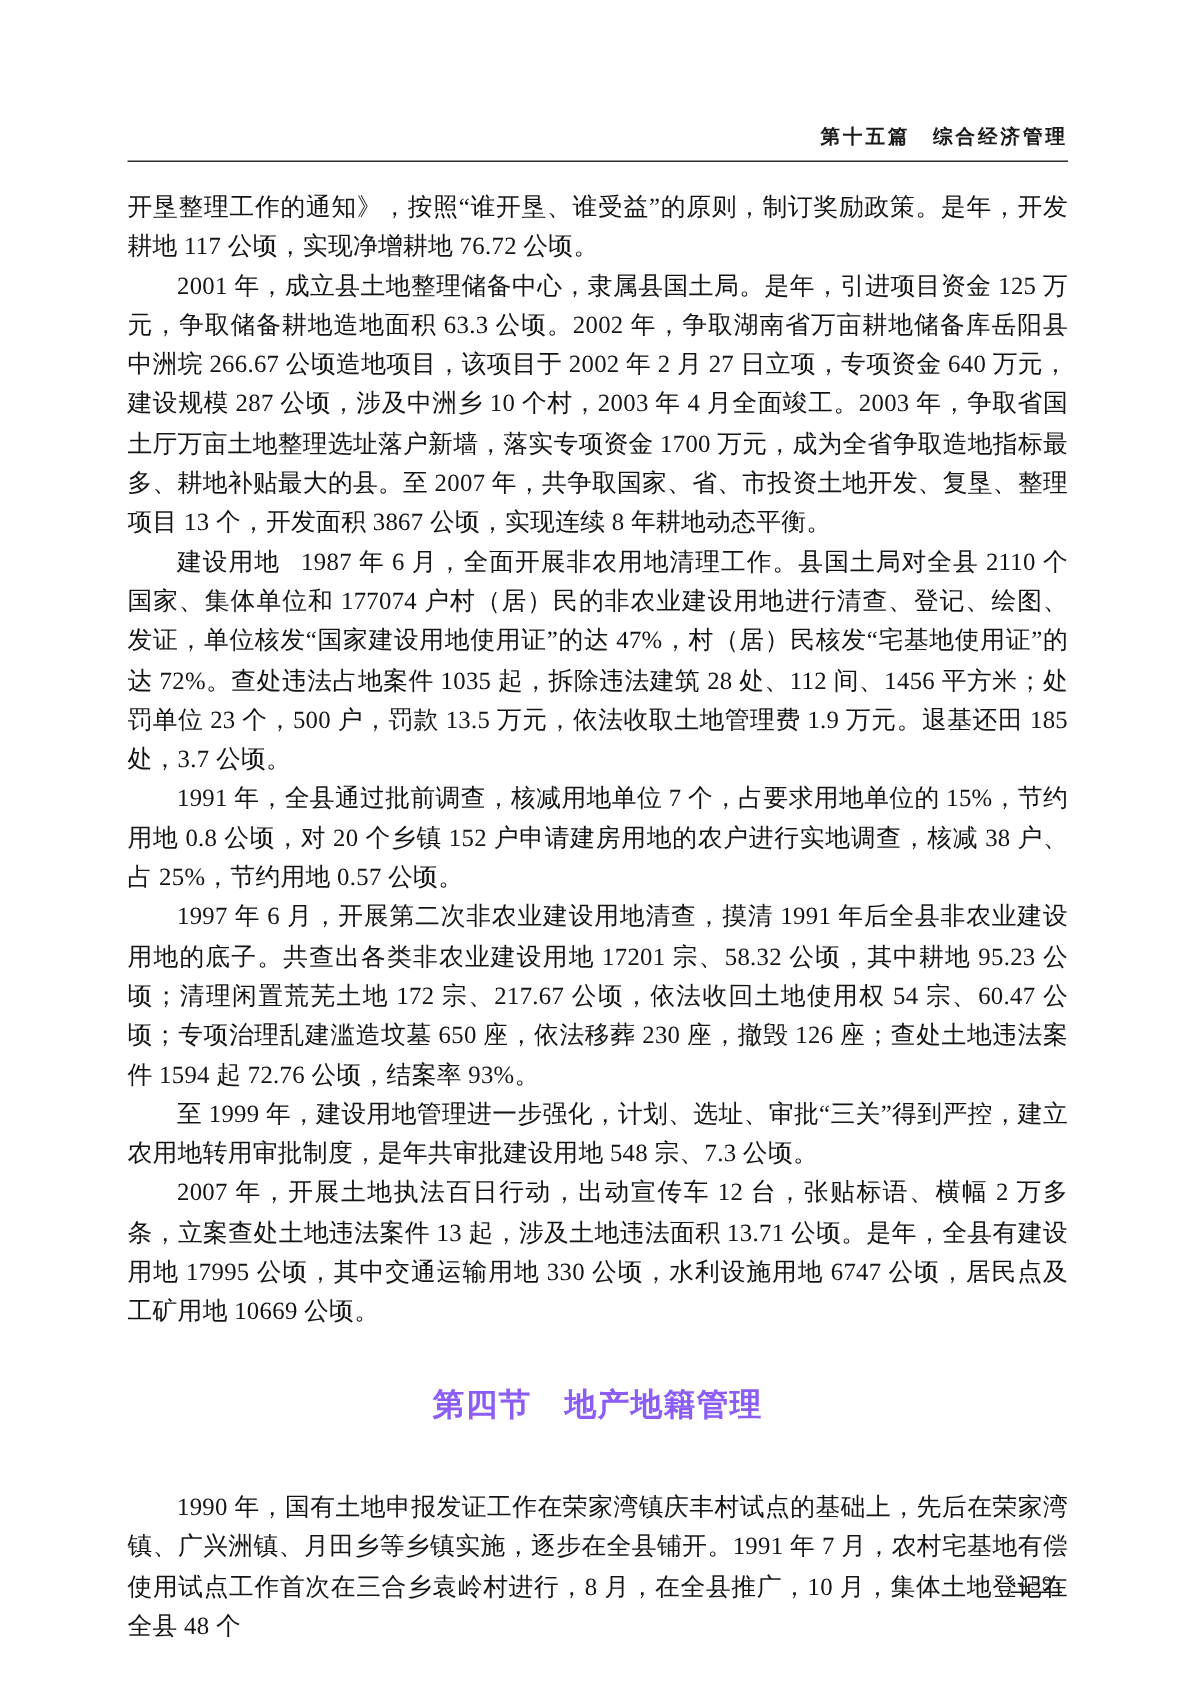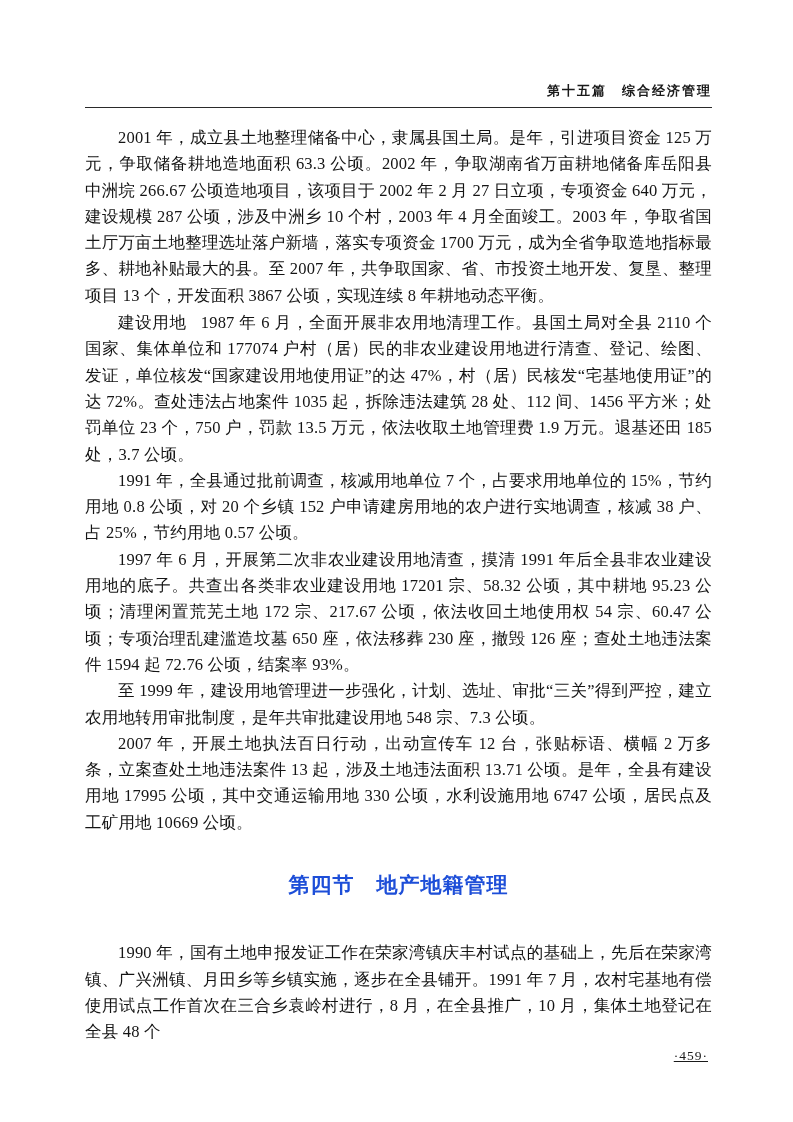--- a/index.html
+++ b/index.html
@@ -43,21 +43,21 @@
     font-family: "Liberation Sans", "DejaVu Sans", sans-serif;
     font-weight: normal;
     margin-right: 0.85em;
   }
   .section-heading {
     text-align: center;
     font-family: "Liberation Sans", "DejaVu Sans", sans-serif;
     font-weight: bold;
     font-size: 21px;
     letter-spacing: 1px;
-    color: #1d4ed8;
+    color: #8b5cf6;
     margin: 36px 0 42px 0;
   }
   .page-number {
     position: absolute;
     right: 85px;
     bottom: 70px;
     font-size: 13.5px;
     letter-spacing: 1px;
     color: #1a1a1a;
     text-decoration: underline;
@@ -68,24 +68,25 @@
 
 <div class="page">
 
   <header>
     <div class="running-head">第十五篇　综合经济管理</div>
     <div class="header-rule"></div>
   </header>
 
   <main class="body-text">
 
+    <p class="no-indent">开垦整理工作的通知》，按照“谁开垦、谁受益”的原则，制订奖励政策。是年，开发耕地 117 公顷，实现净增耕地 76.72 公顷。</p>
 
     <p>2001 年，成立县土地整理储备中心，隶属县国土局。是年，引进项目资金 125 万元，争取储备耕地造地面积 63.3 公顷。2002 年，争取湖南省万亩耕地储备库岳阳县中洲垸 266.67 公顷造地项目，该项目于 2002 年 2 月 27 日立项，专项资金 640 万元，建设规模 287 公顷，涉及中洲乡 10 个村，2003 年 4 月全面竣工。2003 年，争取省国土厅万亩土地整理选址落户新墙，落实专项资金 1700 万元，成为全省争取造地指标最多、耕地补贴最大的县。至 2007 年，共争取国家、省、市投资土地开发、复垦、整理项目 13 个，开发面积 3867 公顷，实现连续 8 年耕地动态平衡。</p>
 
-    <p><span class="para-lead">建设用地</span><span>1987 年 6 月，全面开展非农用地清理工作。县国土局对全县 2110 个国家、集体单位和 177074 户村（居）民的非农业建设用地进行清查、登记、绘图、发证，单位核发“国家建设用地使用证”的达 47%，村（居）民核发“宅基地使用证”的达 72%。查处违法占地案件 1035 起，拆除违法建筑 28 处、112 间、1456 平方米；处罚单位 23 个，750 户，罚款 13.5 万元，依法收取土地管理费 1.9 万元。退基还田 185 处，3.7 公顷。</span></p>
+    <p><span class="para-lead">建设用地</span><span>1987 年 6 月，全面开展非农用地清理工作。县国土局对全县 2110 个国家、集体单位和 177074 户村（居）民的非农业建设用地进行清查、登记、绘图、发证，单位核发“国家建设用地使用证”的达 47%，村（居）民核发“宅基地使用证”的达 72%。查处违法占地案件 1035 起，拆除违法建筑 28 处、112 间、1456 平方米；处罚单位 23 个，500 户，罚款 13.5 万元，依法收取土地管理费 1.9 万元。退基还田 185 处，3.7 公顷。</span></p>
 
     <p>1991 年，全县通过批前调查，核减用地单位 7 个，占要求用地单位的 15%，节约用地 0.8 公顷，对 20 个乡镇 152 户申请建房用地的农户进行实地调查，核减 38 户、占 25%，节约用地 0.57 公顷。</p>
 
     <p>1997 年 6 月，开展第二次非农业建设用地清查，摸清 1991 年后全县非农业建设用地的底子。共查出各类非农业建设用地 17201 宗、58.32 公顷，其中耕地 95.23 公顷；清理闲置荒芜土地 172 宗、217.67 公顷，依法收回土地使用权 54 宗、60.47 公顷；专项治理乱建滥造坟墓 650 座，依法移葬 230 座，撤毁 126 座；查处土地违法案件 1594 起 72.76 公顷，结案率 93%。</p>
 
     <p>至 1999 年，建设用地管理进一步强化，计划、选址、审批“三关”得到严控，建立农用地转用审批制度，是年共审批建设用地 548 宗、7.3 公顷。</p>
 
     <p>2007 年，开展土地执法百日行动，出动宣传车 12 台，张贴标语、横幅 2 万多条，立案查处土地违法案件 13 起，涉及土地违法面积 13.71 公顷。是年，全县有建设用地 17995 公顷，其中交通运输用地 330 公顷，水利设施用地 6747 公顷，居民点及工矿用地 10669 公顷。</p>
 
     <h2 class="section-heading">第四节　地产地籍管理</h2>

